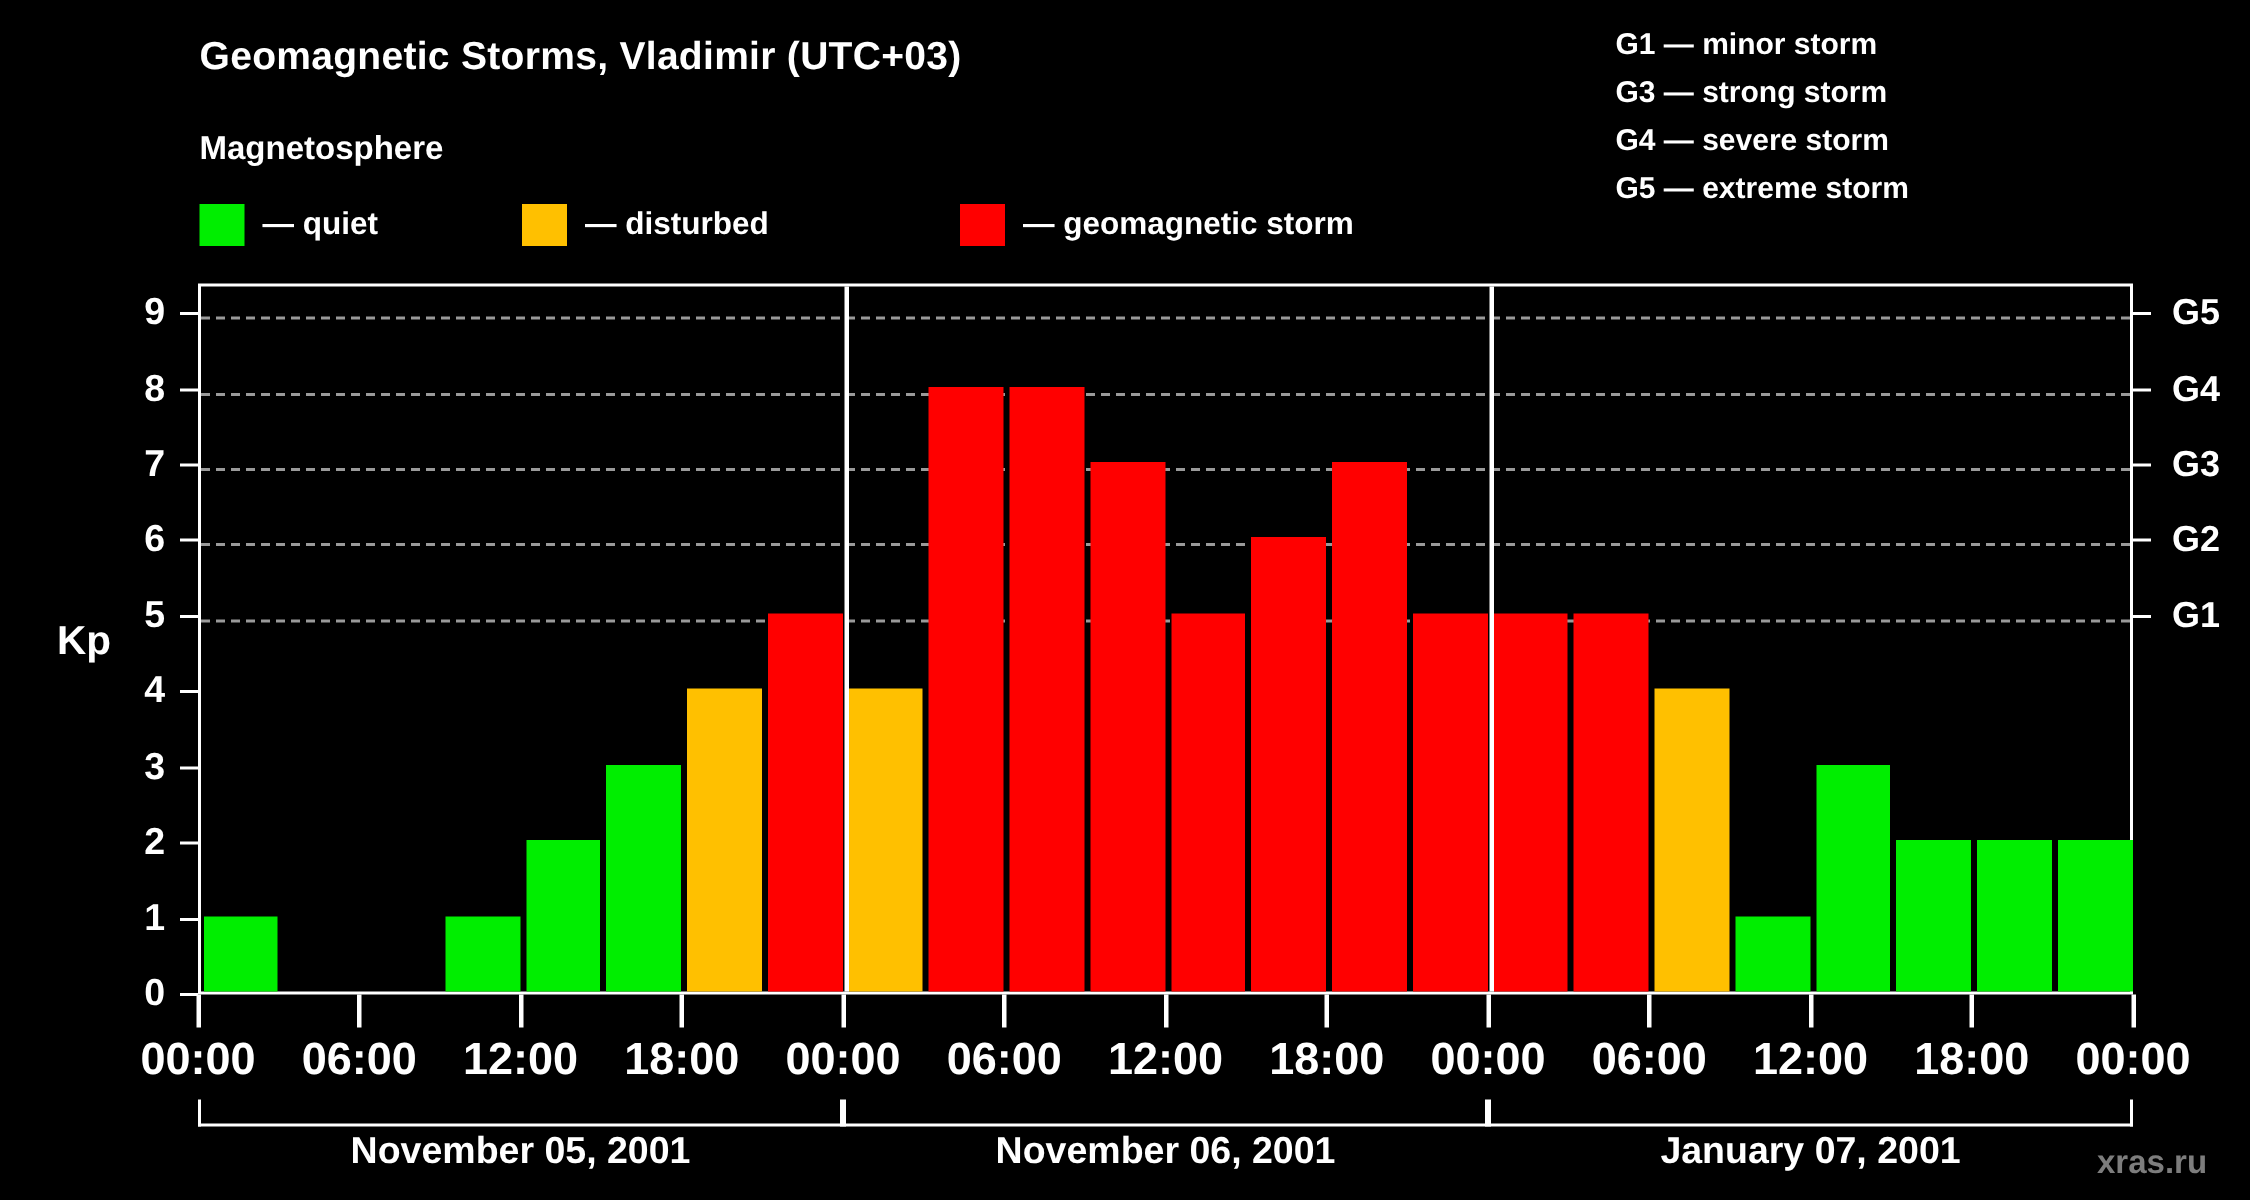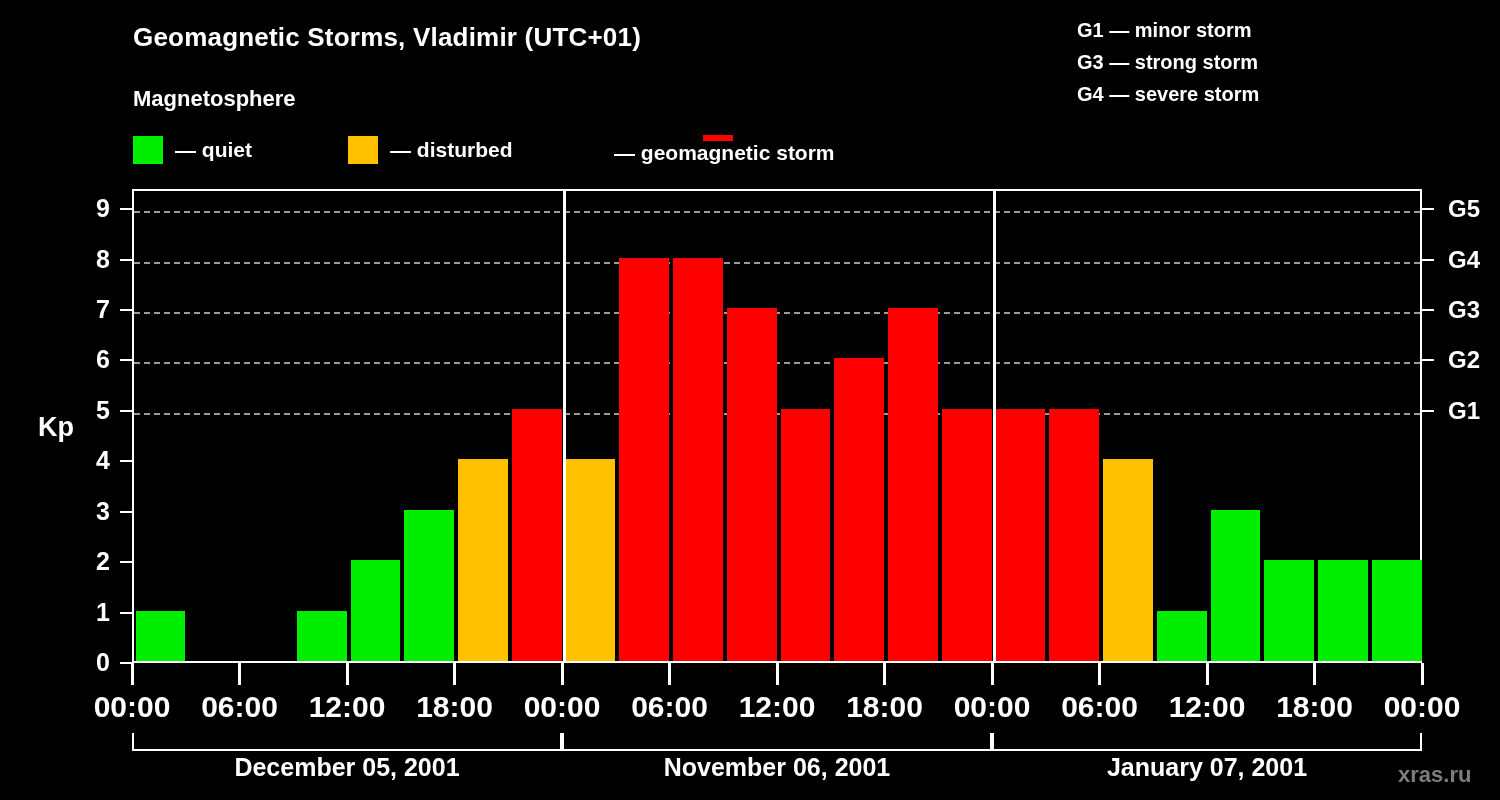--- a/index.html
+++ b/index.html
@@ -190,42 +190,43 @@
     left: 1398px;
     top: 762px;
     font-size: 22px;
     font-weight: bold;
     color: #7d7d7d;
   }
 </style>
 </head>
 <body>
 
-<div id="chart-title">Geomagnetic Storms, Vladimir (UTC+01)</div>
+<div id="chart-title">Geomagnetic Storms, Vladimir (UTC+03)</div>
 <div id="magnetosphere-label">Magnetosphere</div>
 
 <div id="magnetosphere-legend">
     <div class="legend-entry" style="left: 0px;">
       <span class="legend-swatch" style="background: rgb(0, 238, 0);"></span>
       <span class="legend-text">— quiet</span>
     </div>
     <div class="legend-entry" style="left: 215px; justify-content: flex-end;">
       <span class="legend-swatch" style="background: rgb(255, 192, 0);"></span>
       <span class="legend-text">— disturbed</span>
     </div>
-    <div class="legend-entry" style="left: 469px; flex-direction: column;">
+    <div class="legend-entry" style="left: 507px;">
       <span class="legend-swatch" style="background: rgb(255, 0, 0);"></span>
       <span class="legend-text">— geomagnetic storm</span>
     </div>
   </div>
 
 <div id="gscale-legend">
     <div class="gscale-row">G1 — minor storm</div>
     <div class="gscale-row">G3 — strong storm</div>
     <div class="gscale-row">G4 — severe storm</div>
+    <div class="gscale-row">G5 — extreme storm</div>
   </div>
 
 <div id="plot-frame">
   <div id="plot-inner">
       <div class="gridline" style="top: 221.872px;"></div>
       <div class="gridline" style="top: 171.447px;"></div>
       <div class="gridline" style="top: 121.021px;"></div>
       <div class="gridline" style="top: 70.5957px;"></div>
       <div class="gridline" style="top: 20.1702px;"></div>
       <div class="bar" title="Nov 05 00-03 — Kp 1" style="left: 1.5px; width: 49.75px; height: 50.4255px; background: rgb(0, 238, 0);"></div>
@@ -308,20 +309,20 @@
     <div class="x-tick-label" style="left: 992px;">00:00</div>
     <div class="x-tick-mark" style="left: 1098px;"></div>
     <div class="x-tick-label" style="left: 1099.5px;">06:00</div>
     <div class="x-tick-mark" style="left: 1205.5px;"></div>
     <div class="x-tick-label" style="left: 1207px;">12:00</div>
     <div class="x-tick-mark" style="left: 1313px;"></div>
     <div class="x-tick-label" style="left: 1314.5px;">18:00</div>
     <div class="x-tick-mark" style="left: 1420.5px;"></div>
     <div class="x-tick-label" style="left: 1422px;">00:00</div>
     <div class="date-bracket" style="left: 132px; width: 430px;"></div>
-    <div class="date-label" style="left: 132px; width: 430px;">December 05, 2001</div>
+    <div class="date-label" style="left: 132px; width: 430px;">November 05, 2001</div>
     <div class="date-bracket" style="left: 562px; width: 430px;"></div>
     <div class="date-label" style="left: 562px; width: 430px;">November 06, 2001</div>
     <div class="date-bracket" style="left: 992px; width: 430px;"></div>
     <div class="date-label" style="left: 992px; width: 430px;">January 07, 2001</div>
   </div>
 
 <div id="watermark">xras.ru</div>
 
 </body></html>

